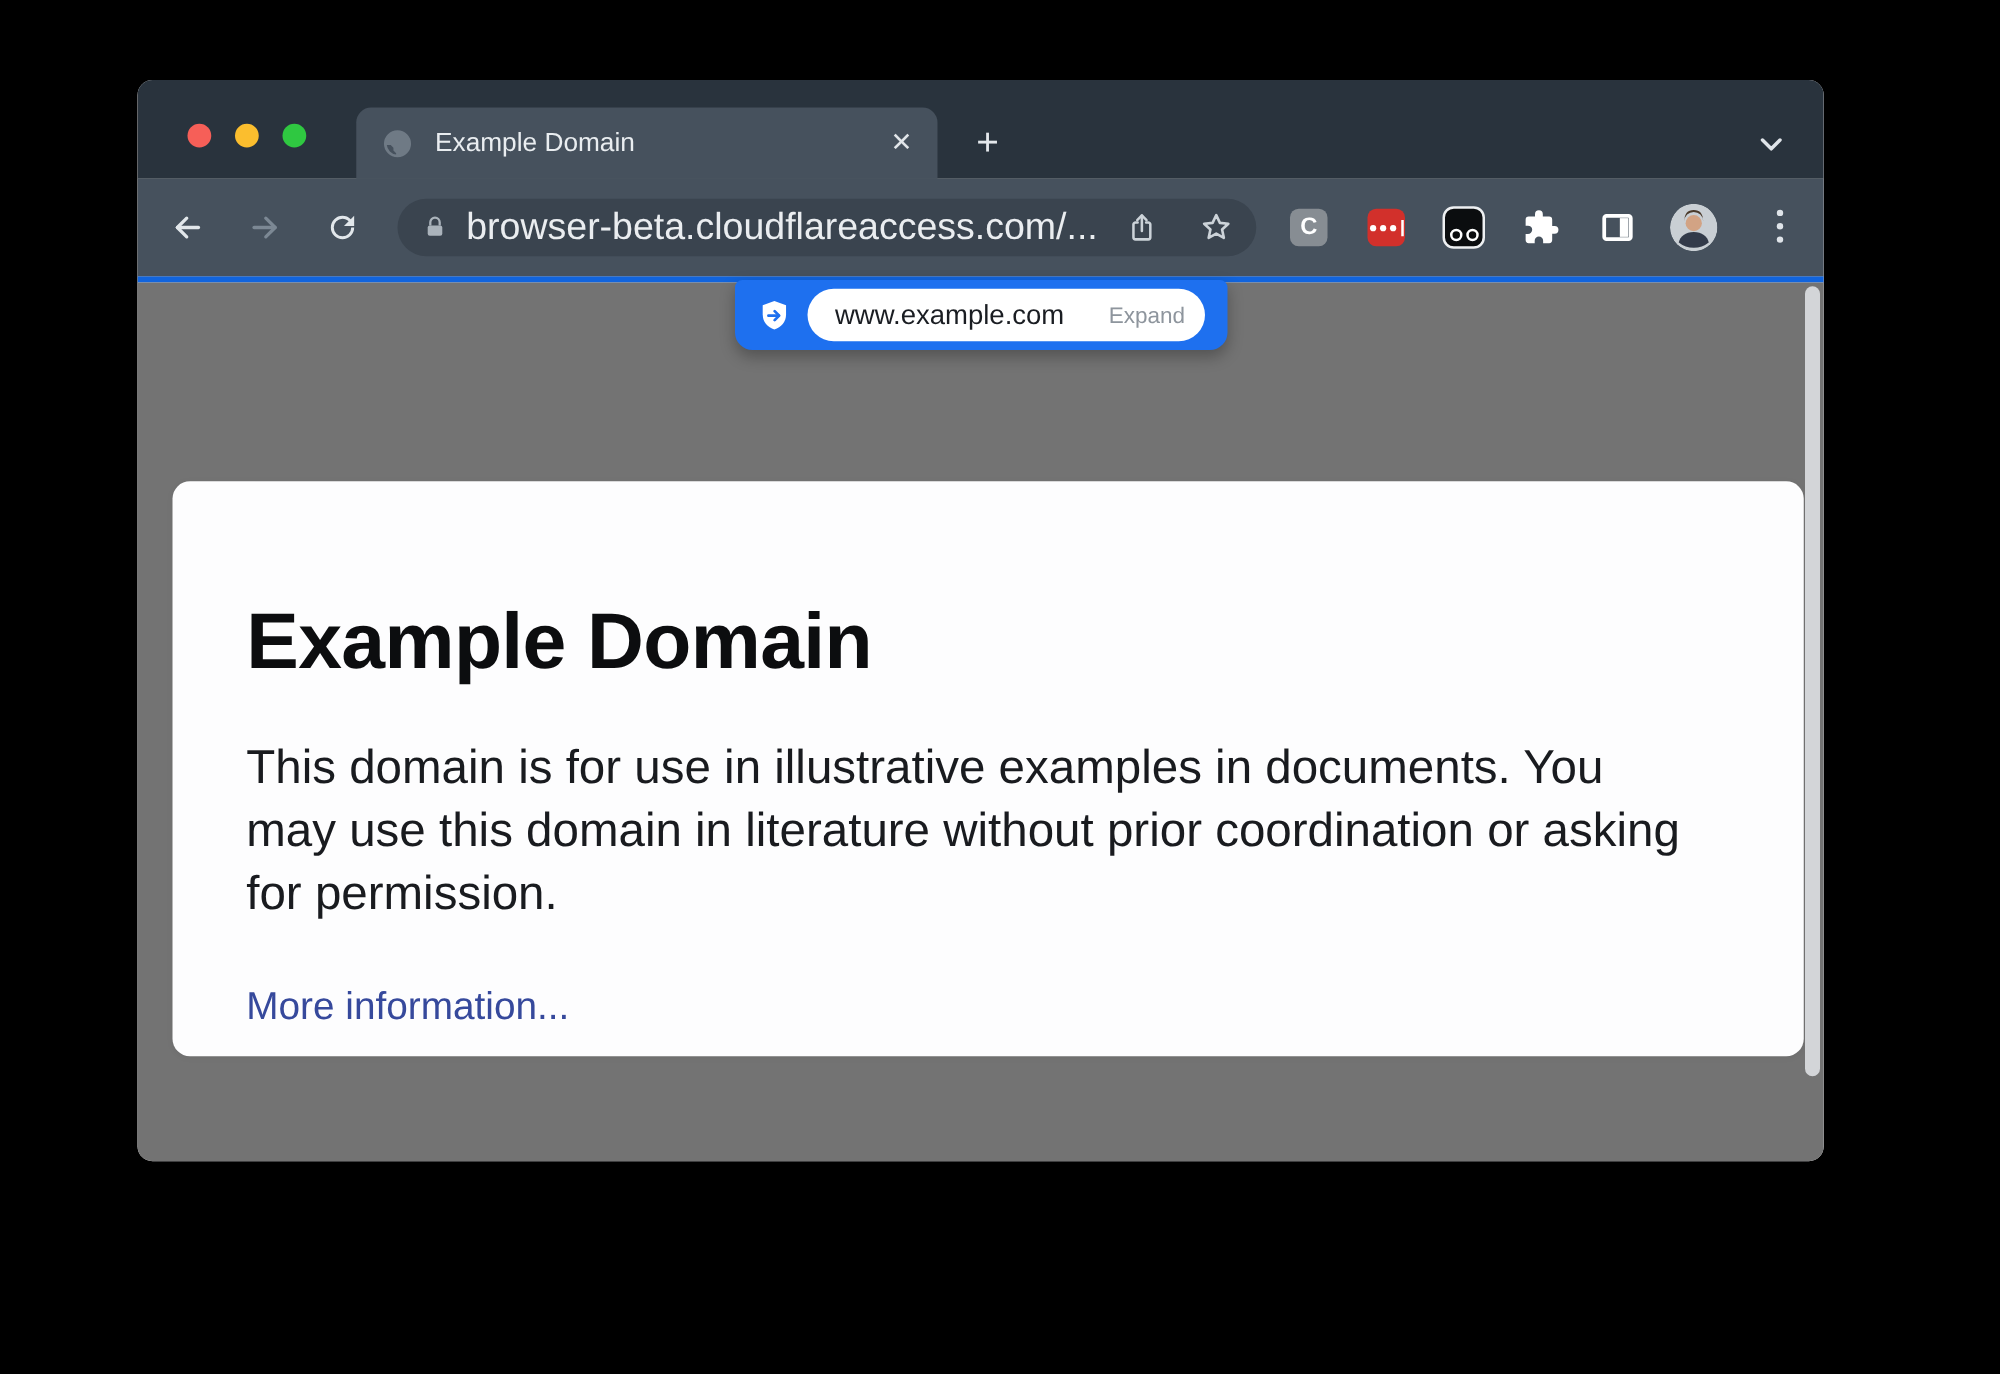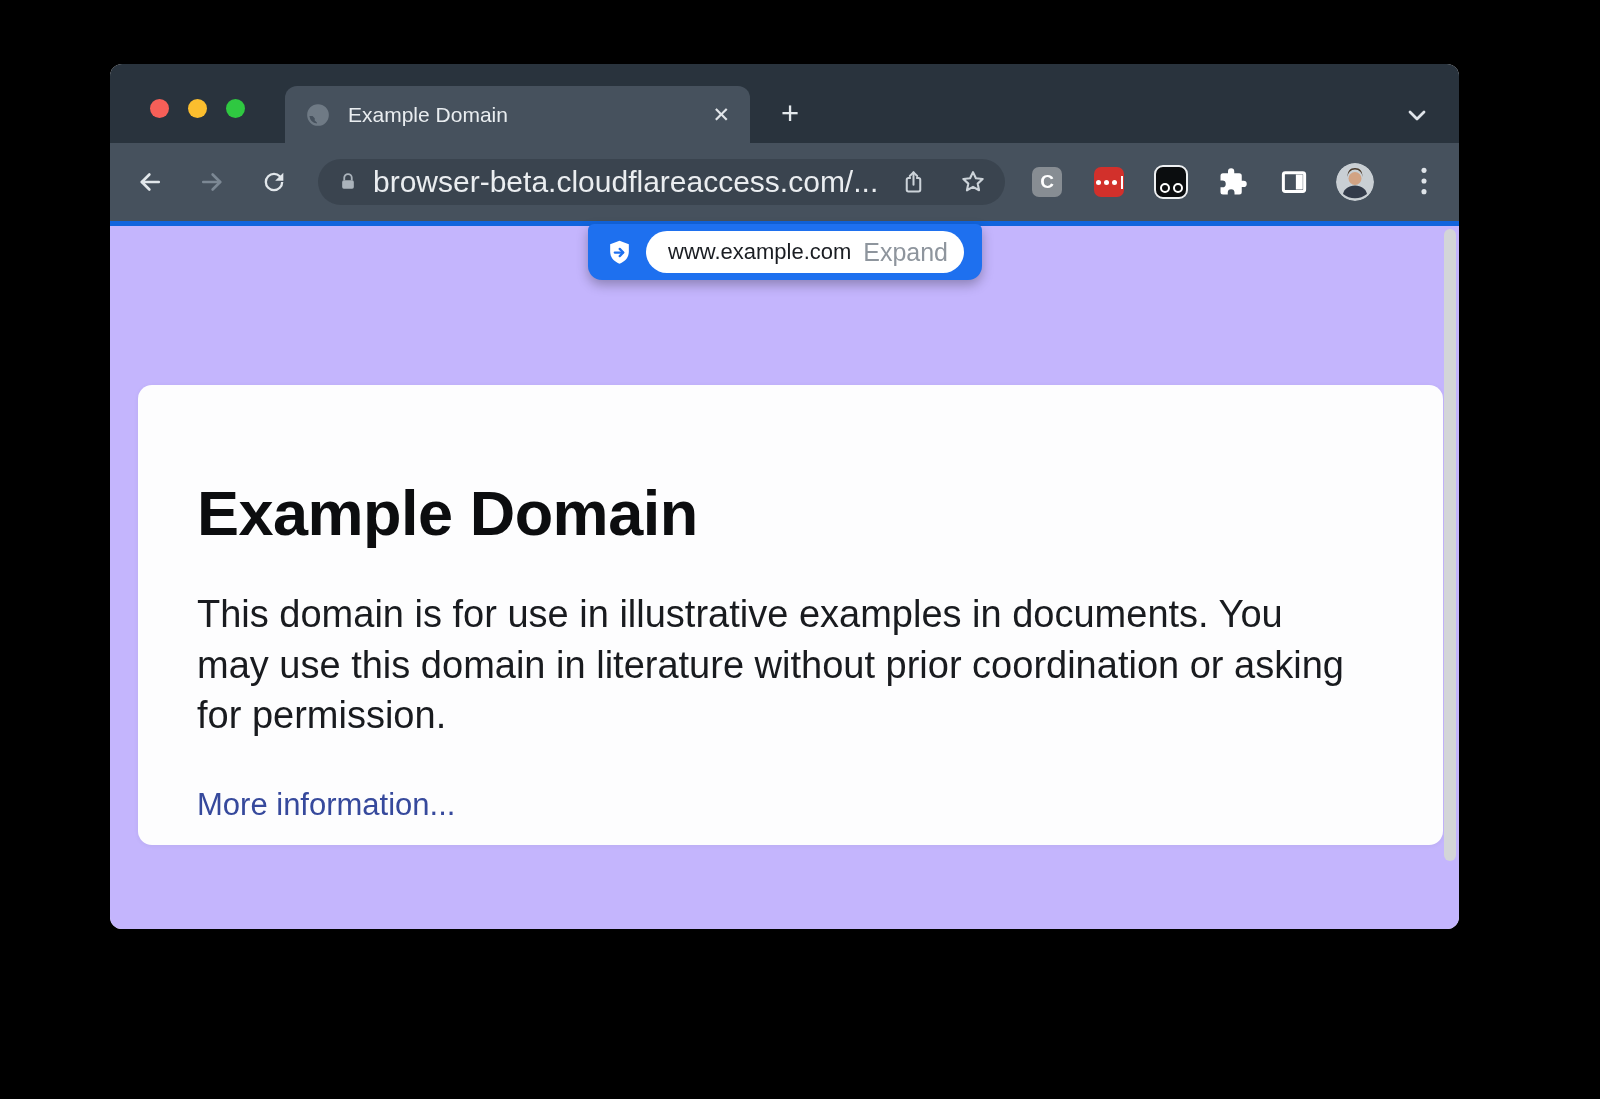--- a/index.html
+++ b/index.html
@@ -40,28 +40,28 @@
           border:2px solid #eef0f2;box-sizing:border-box;display:flex;align-items:flex-end;
           justify-content:center;gap:3px;padding-bottom:4px;}
   .ext-cc i{width:10px;height:10px;border-radius:50%;border:2.5px solid #fff;box-sizing:border-box;}
   .toolbtn{position:absolute;top:21px;width:36px;height:36px;display:flex;align-items:center;justify-content:center;}
   .toolbtn.puzzle{left:1105px;} .toolbtn.sidepanel{left:1166px;} .toolbtn.menu{left:1296px;top:20px;}
   .avatar{position:absolute;left:1226px;top:20px;width:38px;height:38px;border-radius:50%;overflow:hidden;}
 
   .blue-line{height:5px;background:#1164dd;flex:none;}
 
   
-  .viewport{position:relative;flex:1;background:#c4b5fd;}
+  .viewport{position:relative;flex:1;background:#737373;}
   .iso-pill{position:absolute;left:478px;top:-2px;width:394px;height:56px;background:#1e70ef;
             border-radius:6px 6px 14px 14px;display:flex;align-items:center;padding:0 18px;
             box-sizing:border-box;box-shadow:0 5px 12px rgba(0,0,0,.28);}
   .iso-inner{margin-left:13px;flex:1;height:42px;background:#fff;border-radius:21px;display:flex;
              align-items:center;padding:0 16px 0 22px;box-sizing:border-box;}
   .iso-site{font-size:22px;color:#1a1d22;white-space:nowrap;}
-  .iso-expand{margin-left:auto;font-size:25px;color:#8e959d;}
+  .iso-expand{margin-left:auto;font-size:18px;color:#8e959d;}
 
   .card{position:absolute;left:28px;top:159px;width:1305px;height:460px;background:#fdfdfe;
         border-radius:14px;box-shadow:0 1px 5px rgba(0,0,0,.05);padding:92px 60px 0 59px;box-sizing:border-box;}
   .card h1{margin:0 0 40px;font-size:63px;font-weight:bold;color:#0c0d0f;letter-spacing:-.5px;}
   .card p{margin:0 0 46px;max-width:1160px;font-size:38px;line-height:1.33;color:#191b1f;}
   .card a{font-size:31px;color:#36499c;text-decoration:none;cursor:pointer;}
 
   .scrollbar{position:absolute;left:1334px;top:3px;width:12px;height:632px;border-radius:6px;background:#d3d5d8;}
 </style>
 </head>

